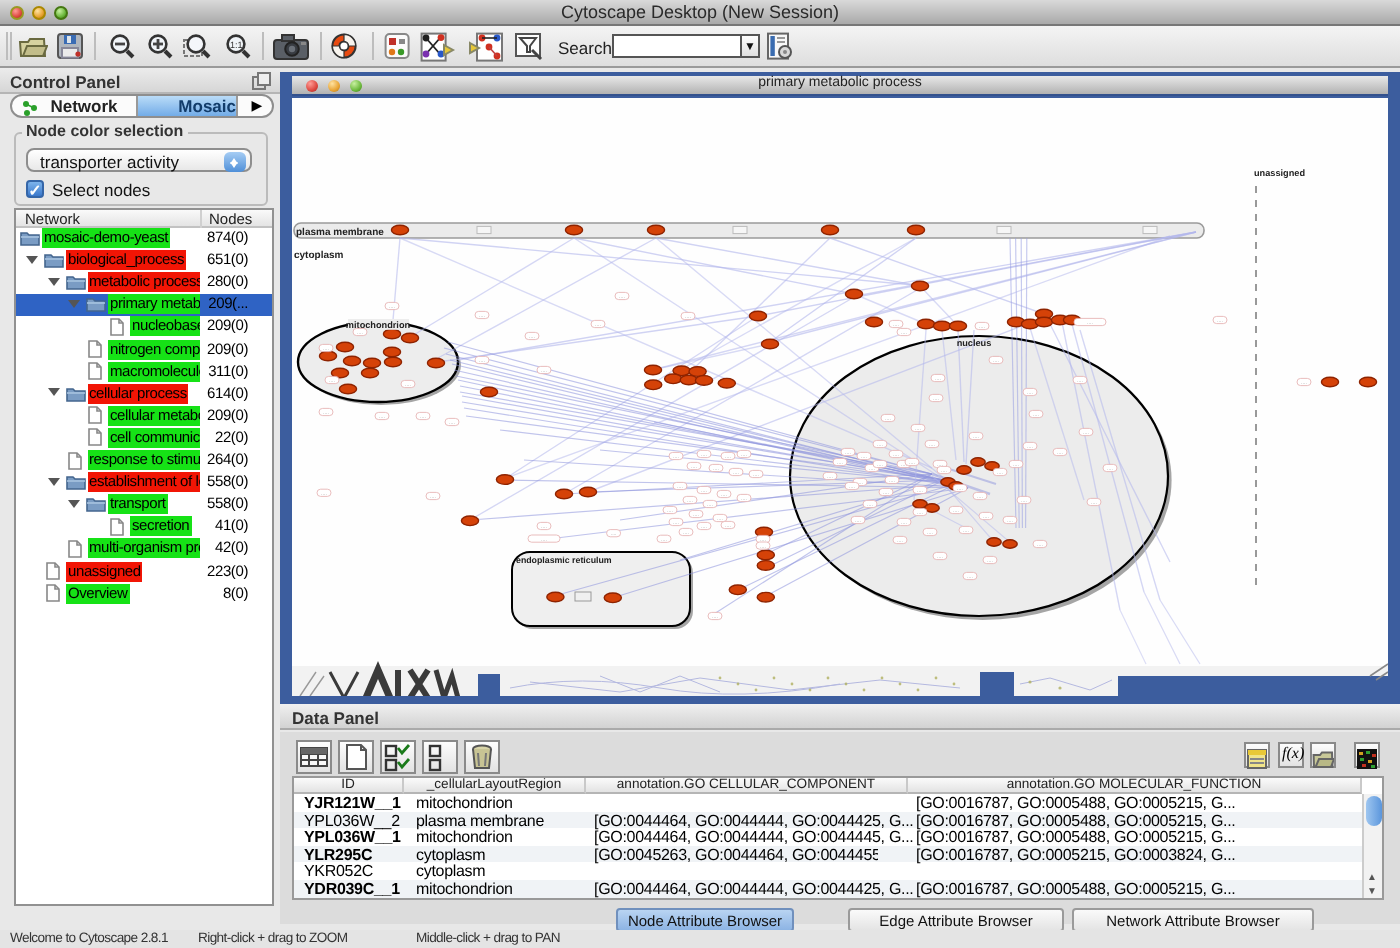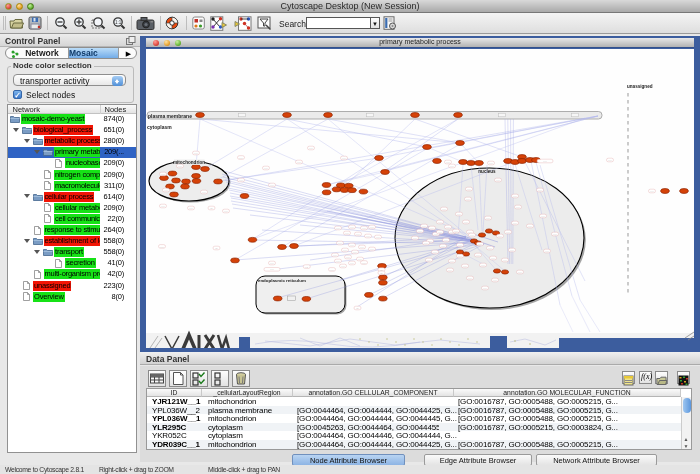--- a/index.html
+++ b/index.html
@@ -10,21 +10,21 @@
 #toolbar{left:0;top:13px;width:700px;height:21px;background:linear-gradient(#f4f4f4,#dedede);border-bottom:1px solid #9a9a9a}
 .sep{top:3px;width:1px;height:14px;background:#bdbdbd}
 .ticon{top:3px}
 #searchlbl{top:6px;left:279px;font-size:8.5px;color:#222}
 #searchbox{top:4px;left:306px;width:65px;height:12px;background:#fff;border:1px solid #555}
 #searchdrop{top:4px;left:371px;width:9px;height:12px;background:linear-gradient(#fdfdfd,#e0e0e0);border:1px solid #555;border-left:none;font-size:6px;text-align:center;line-height:12px;color:#111}
 #cphead{left:0;top:34px;width:140px;height:13px;background:linear-gradient(#ececec,#d6d6d6);border-bottom:1px solid #b5b5b5}
 #cphead span{position:absolute;left:5px;top:2px;font-size:8.5px;color:#333;font-weight:bold}
 #tabcapsule{left:5px;top:47px;width:132px;height:12px;background:#fbfbfb;border:1px solid #8e8e8e;border-radius:7px;overflow:hidden}
 #tabnet{position:absolute;left:0;top:0;width:63px;height:12px;font-size:8.5px;font-weight:bold;color:#222;text-align:center;line-height:11px;border-right:1px solid #999}
-#tabmosaic{position:absolute;left:63px;top:0;width:50px;height:12px;background:linear-gradient(#badcf8,#64a2e4);font-size:8.5px;font-weight:bold;color:#123c6a;text-align:left;line-height:11px;border-right:1px solid #999}
+#tabmosaic{position:absolute;left:63px;top:0;width:50px;height:12px;background:linear-gradient(#badcf8,#64a2e4);font-size:8.5px;font-weight:bold;color:#123c6a;text-align:right;line-height:11px;border-right:1px solid #999}
 #tabarr{position:absolute;left:113px;top:0;width:19px;height:12px;text-align:center;line-height:11px;font-size:7px;color:#000}
 #groupbox{left:7px;top:66px;width:127px;height:37px;border:1px solid #bbb;border-radius:3px}
 #grouplbl{left:11px;top:61px;font-size:8px;font-weight:bold;color:#333;background:#e8e8e8;padding:0 2px}
 #dropdown{left:13px;top:74px;width:113px;height:12px;background:linear-gradient(#ffffff,#e8e8e8);border:1px solid #8e8e8e;border-radius:4px}
 #dropdown span{position:absolute;left:6px;top:1px;font-size:8.5px;color:#111}
 #stepper{position:absolute;right:1px;top:0px;width:11px;height:10px;background:linear-gradient(#a6cdf4,#4f8fd8);border-radius:3px;margin:1px}
 #stepper:before{content:"";position:absolute;left:2.5px;top:0.5px;border:2.5px solid transparent;border-bottom:3px solid #fff}
 #stepper:after{content:"";position:absolute;left:2.5px;bottom:0.5px;border:2.5px solid transparent;border-top:3px solid #fff}
 #checkbox{left:13px;top:90px;width:9px;height:9px;background:linear-gradient(#7db4ec,#3a78cc);border:1px solid #3566a8;border-radius:2px;color:#fff;font-size:8px;line-height:9px;text-align:center;font-weight:bold}
 #chklbl{left:26px;top:90px;font-size:8.5px;color:#111}
@@ -846,35 +846,34 @@
     </div>
     <div class="drow" style="top:33.8px;background:#f0f3f6">
       <div style="left:5px;width:50px;font-weight:bold">YLR295C</div>
       <div style="left:61px;width:85px">cytoplasm</div>
       <div style="left:150px;width:142px">[GO:0045263, GO:0044464, GO:0044455, G...</div>
       <div style="left:311px;width:226px">[GO:0016787, GO:0005215, GO:0003824, G...</div>
     </div>
     <div class="drow" style="top:42.4px;">
       <div style="left:5px;width:50px;font-weight:normal">YKR052C</div>
       <div style="left:61px;width:85px">cytoplasm</div>
-      <div style="left:150px;width:160px">[GO:0044464, GO:0044446, GO:0044444, G...</div>
     </div>
     <div class="drow" style="top:51.0px;background:#f0f3f6">
       <div style="left:5px;width:50px;font-weight:bold">YDR039C__1</div>
       <div style="left:61px;width:85px">mitochondrion</div>
       <div style="left:150px;width:160px">[GO:0044464, GO:0044444, GO:0044425, G...</div>
       <div style="left:311px;width:226px">[GO:0016787, GO:0005488, GO:0005215, G...</div>
     </div>
     <div id="vscroll">
       <div id="vthumb"></div>
       <div style="position:absolute;bottom:7px;left:1.5px;font-size:5px;color:#555">▲</div>
       <div style="position:absolute;bottom:0px;left:1.5px;font-size:5px;color:#555">▼</div>
     </div>
   </div>
-<div class="btab" id="btab1" style="left:292px;width:113px">Node Attribute Browser</div>
+<div class="btab" id="btab1" style="left:308px;width:89px">Node Attribute Browser</div>
 <div class="btab" style="left:424px;width:108px">Edge Attribute Browser</div>
 <div class="btab" style="left:536px;width:121px">Network Attribute Browser</div>
 
 <div class="abs" id="statusbar">
  <span style="left:5px">Welcome to Cytoscape 2.8.1</span>
  <span style="left:99px">Right-click + drag to ZOOM</span>
  <span style="left:208px">Middle-click + drag to PAN</span>
 </div>
 
 </body></html>

